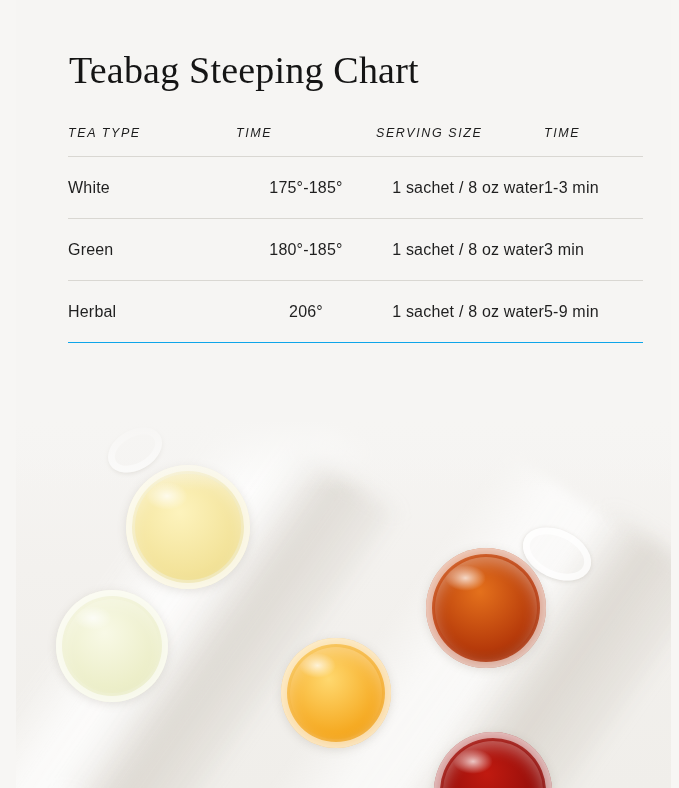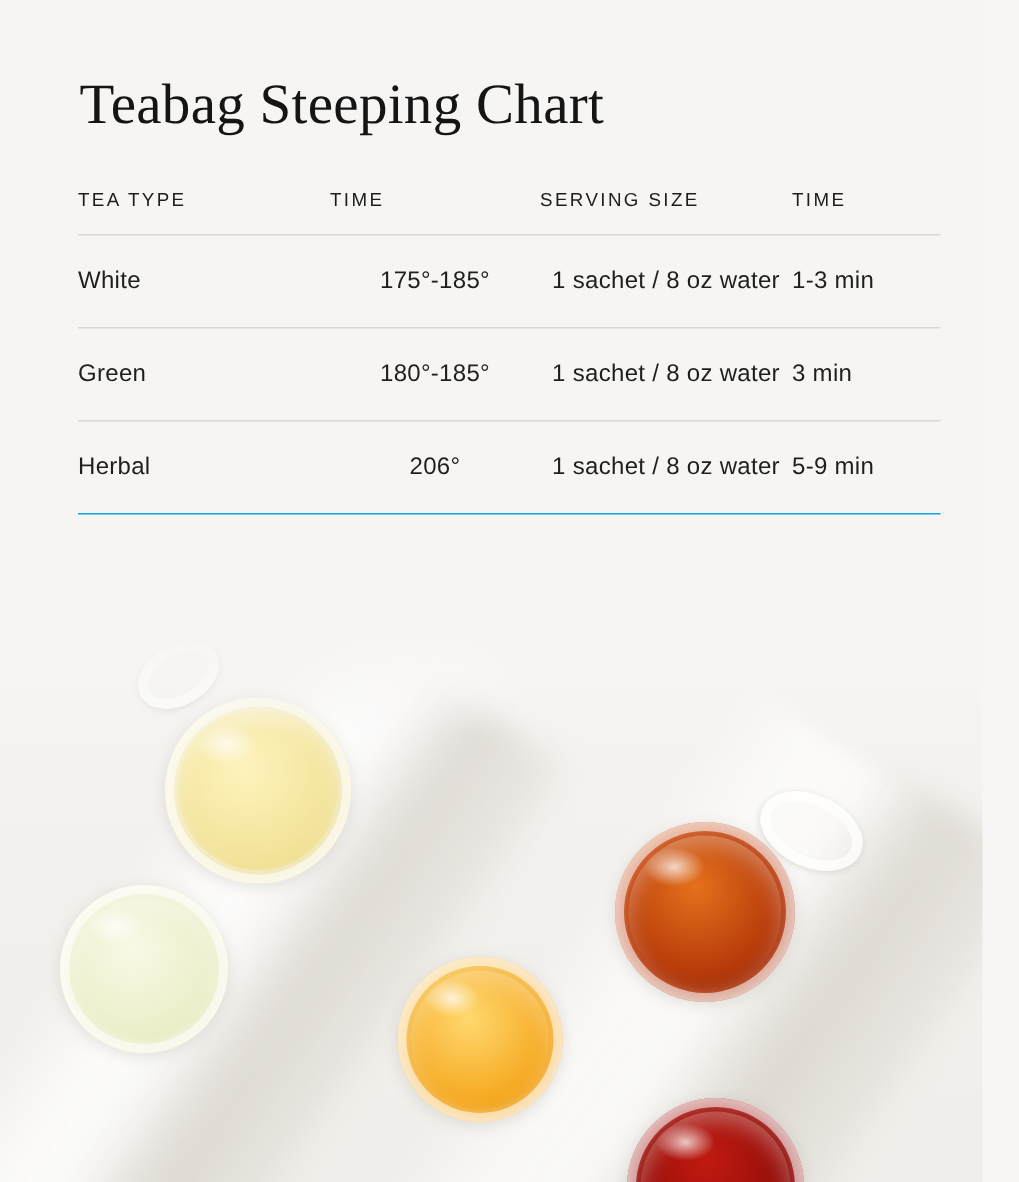--- a/index.html
+++ b/index.html
@@ -16,20 +16,21 @@
     overflow: hidden;
     position: relative;
   }
 
   .page {
     position: relative;
     width: 655px;
     height: 788px;
     background: #f6f5f3;
     overflow: hidden;
+    margin-left: 16px;
   }
 
   
   .photo {
     position: absolute;
     left: 0;
     top: 420px;
     width: 679px;
     height: 368px;
     overflow: hidden;
@@ -150,38 +151,39 @@
     border-collapse: collapse;
     table-layout: fixed;
   }
   table.chart th {
     font-size: 12.5px;
     letter-spacing: 1.6px;
     font-weight: 400;
     color: #1d1d1d;
     text-align: left;
     padding: 0 0 16px 0;
+    font-style: italic;
   }
   table.chart td {
     font-size: 16px;
     color: #1f1f1f;
     padding: 22px 0 21px 0;
     border-top: 1px solid #d9d7d2;
     letter-spacing: 0.2px;
   }
   table.chart tbody tr:last-child td { border-bottom: 1px solid #0ea5e9; }
 
   col.c-type { width: 168px; }
   col.c-water { width: 140px; }
   col.c-serving { width: 168px; }
   col.c-time { width: 99px; }
 
   .col-type { text-align: left; }
   .col-water { text-align: center; }
-  .col-serving { text-align: center; }
+  .col-serving { text-align: right; }
   .col-time { }
 
   th.col-water { text-align: left; padding-left: 12px; }
   th.col-time { text-align: left; padding-left: 2px; }
   td.col-serving { padding-left: 0; }
 </style>
 </head>
 <body>
 
 <div class="page">

